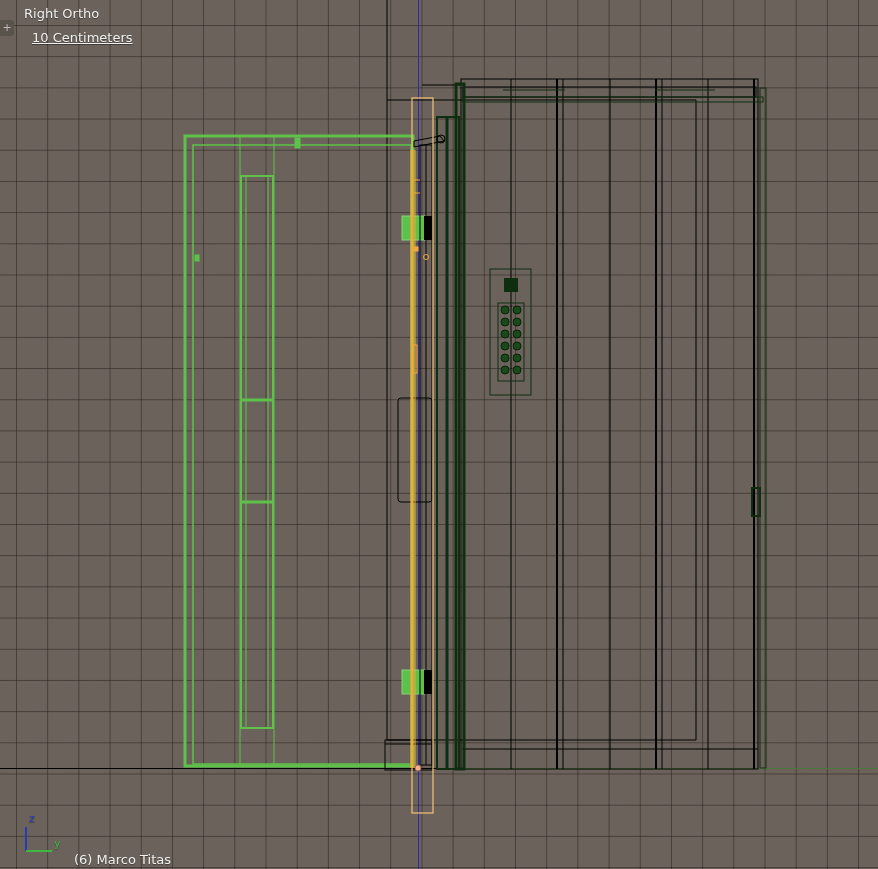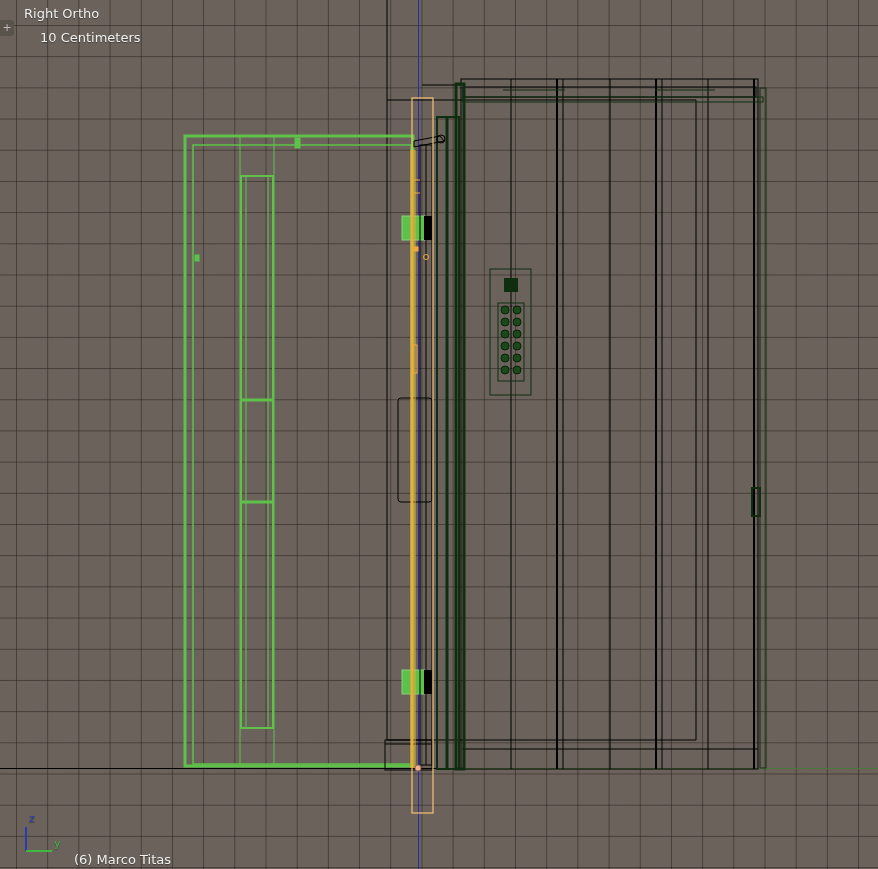--- a/index.html
+++ b/index.html
@@ -116,17 +116,17 @@
       <circle cx="418" cy="768" r="3" fill="#f0b090" stroke="#a06a50" stroke-width="1"></circle>
     </g>
 
     <g>
       <line x1="26" y1="827" x2="26" y2="851" stroke="#2a3bb8" stroke-width="2"></line>
       <line x1="26" y1="851" x2="52" y2="851" stroke="#3fb83f" stroke-width="2"></line>
     </g>
   </svg>
 
   <div class="overlay-text" style="left:24px;top:6px;">Right Ortho</div>
-  <div class="overlay-text" style="left:40px;top:30px;">10 Centimeters</div>
+  <div class="overlay-text" style="left:32px;top:30px;text-decoration:underline;">10 Centimeters</div>
   <div class="overlay-text" style="left:29px;top:812px;font-size:11px;color:#2a3bb8;">z</div>
   <div class="overlay-text" style="left:54px;top:837px;font-size:11px;color:#3fb83f;">y</div>
   <div class="overlay-text" style="left:74px;top:852px;">(6) Marco Titas</div>
 </div>
 
 </body></html>

